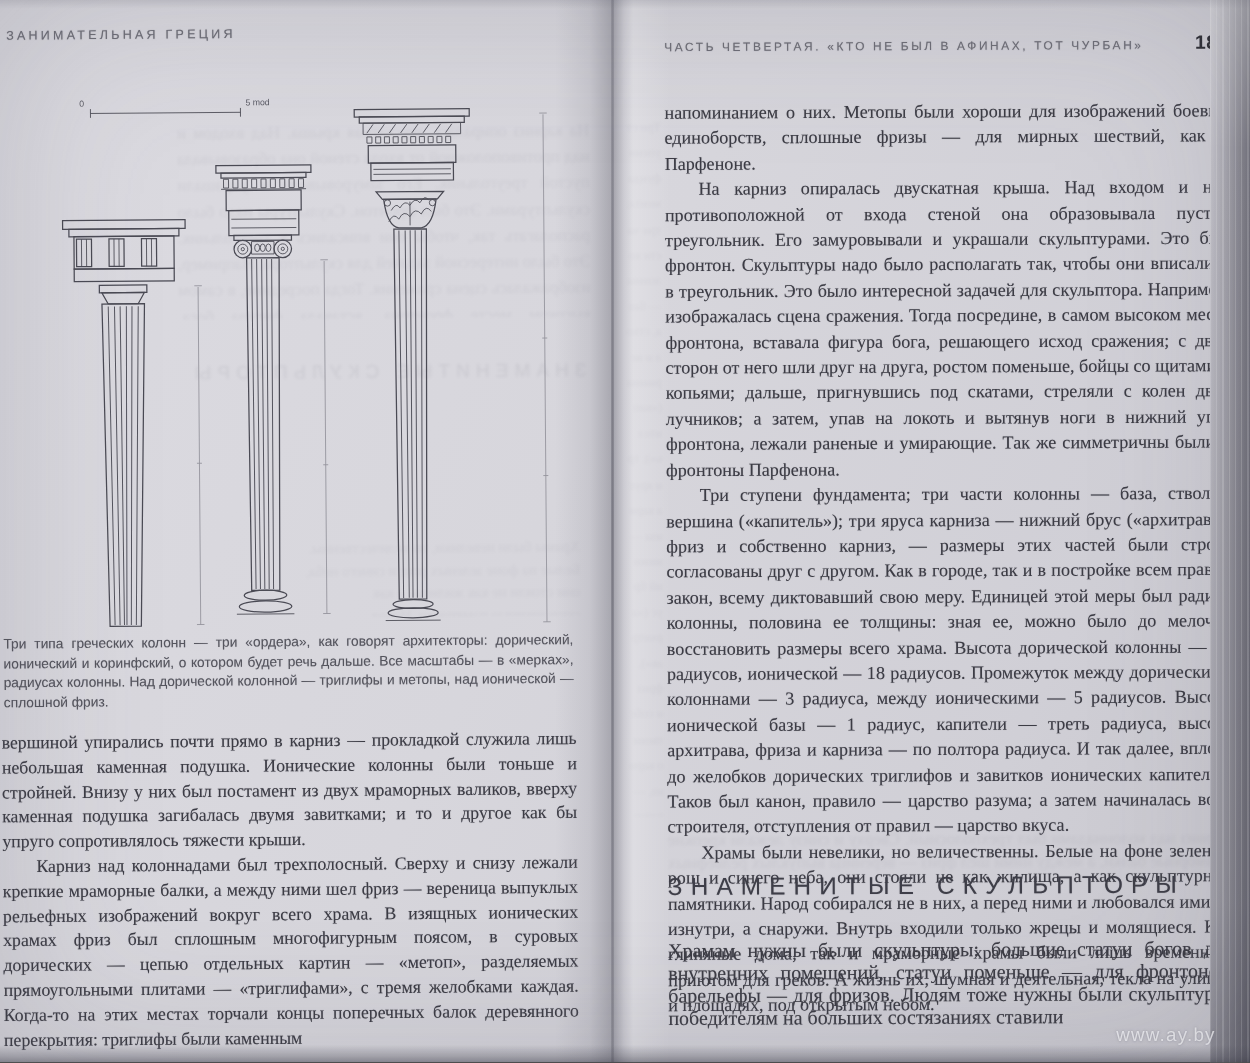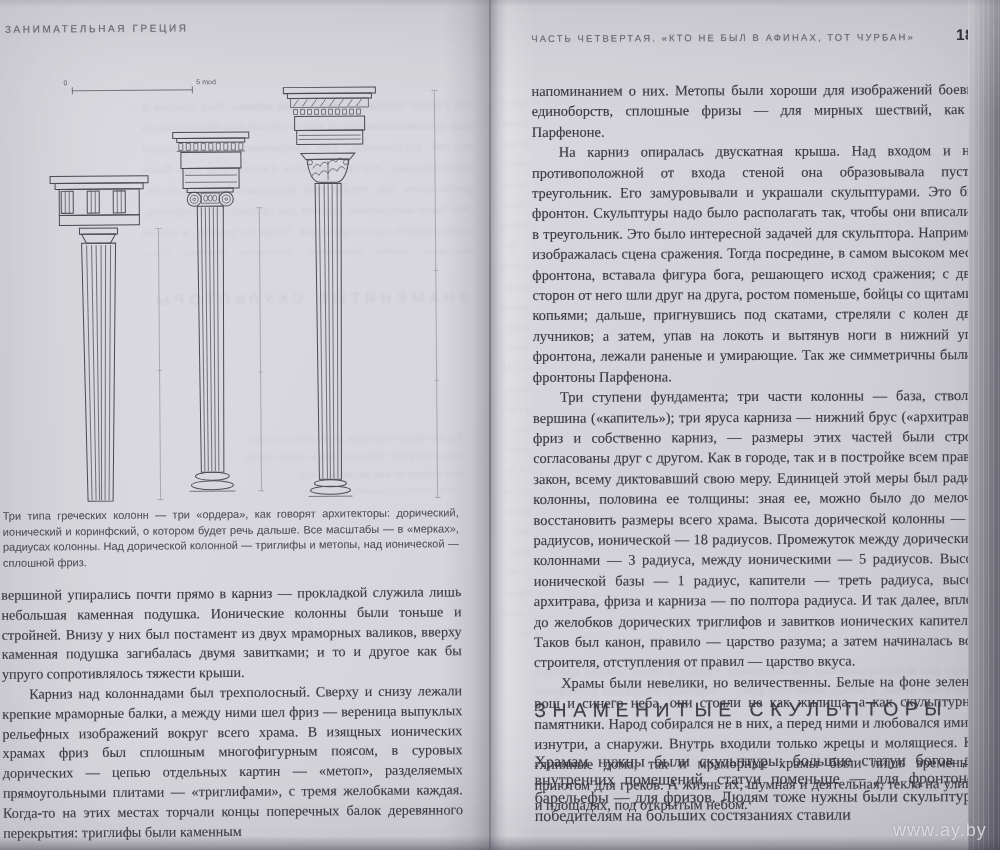--- a/index.html
+++ b/index.html
@@ -57,21 +57,21 @@
   .fore-edge{position:absolute;left:968px;top:0;width:32px;height:850px;pointer-events:none;
     background:
       repeating-linear-gradient(90deg,rgba(255,255,255,.18) 0 1px,rgba(255,255,255,0) 1px 5px),
       linear-gradient(180deg,rgba(255,255,255,.30),rgba(255,255,255,0) 14%,rgba(40,40,52,.22) 85%,rgba(30,30,42,.34)),
       linear-gradient(90deg,#c9c8cf 0%,#aaa9b1 40%,#8b8a93 75%,#74737d 100%);}
   .bottom-edge{position:absolute;left:0;top:836px;width:1000px;height:14px;pointer-events:none;
     background:linear-gradient(180deg,rgba(70,70,82,0),rgba(70,70,82,.30) 65%,rgba(58,58,70,.48));}
   .top-edge{position:absolute;left:0;top:0;width:1000px;height:7px;pointer-events:none;
     background:linear-gradient(180deg,rgba(110,110,122,.18),rgba(110,110,122,0));}
   .watermark{position:absolute;left:893px;top:820px;
-    font-family:"Liberation Sans","DejaVu Sans",sans-serif;font-size:18px;letter-spacing:1px;
+    font-family:"Liberation Sans","DejaVu Sans",sans-serif;font-size:15px;letter-spacing:1px;
     color:rgba(250,250,253,.82);text-shadow:0 0 2px rgba(110,110,125,.55);}
   svg .ln{stroke:#4a4a54;stroke-width:1;fill:none;}
   svg .ln2{stroke:#4a4a54;stroke-width:.7;fill:none;}
   svg .fl{stroke:#54545e;stroke-width:.8;fill:none;}
   svg .dim{stroke:#93929b;stroke-width:.7;fill:none;}
   svg .fig-txt{font-family:"Liberation Sans",sans-serif;font-size:7px;fill:#5a5a64;}
 </style>
 </head>
 <body>
 

